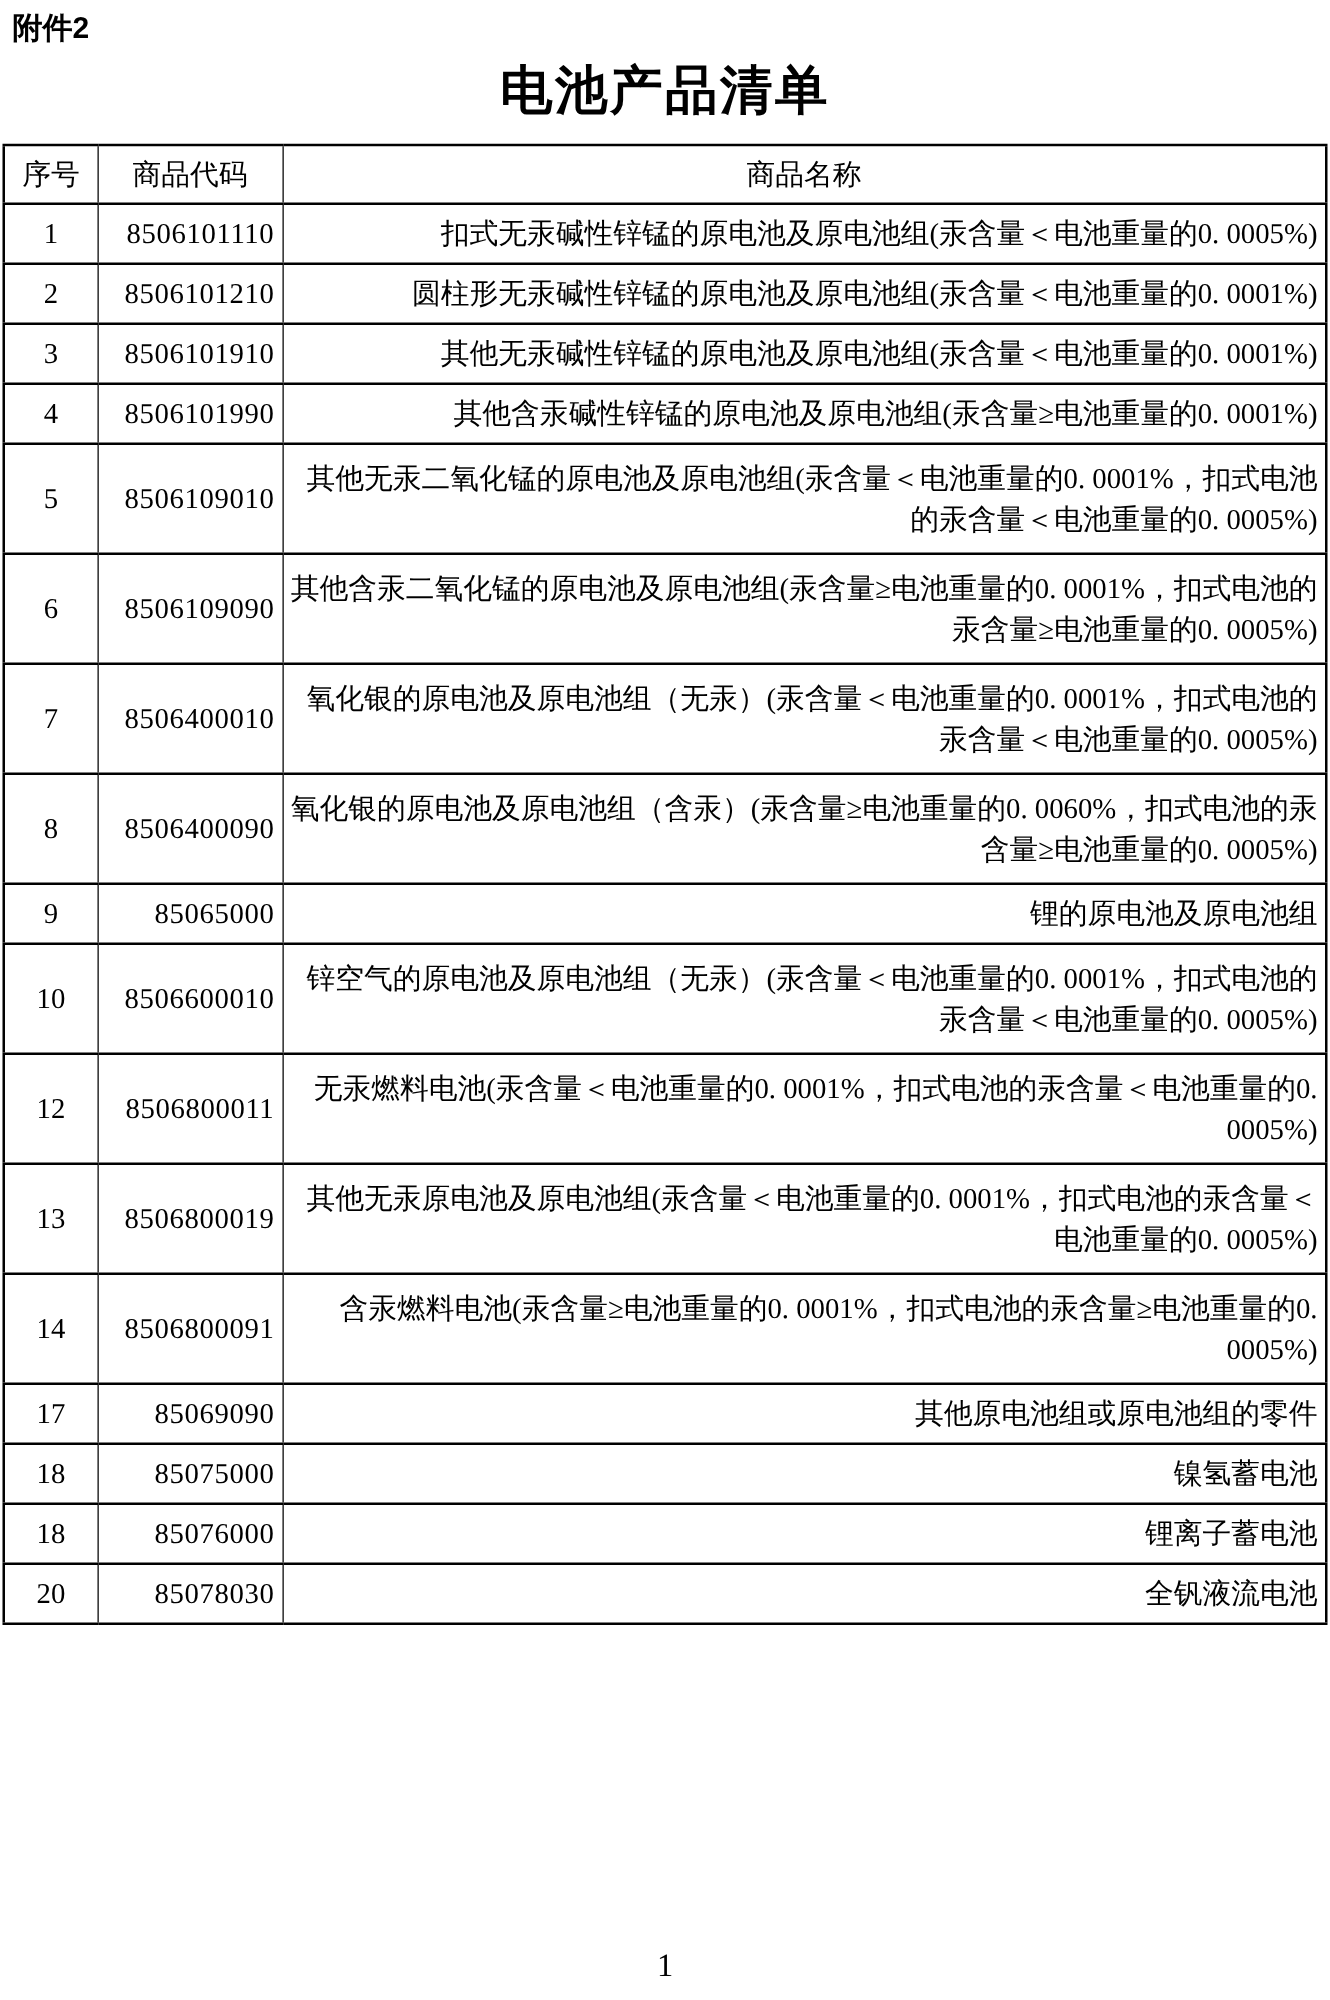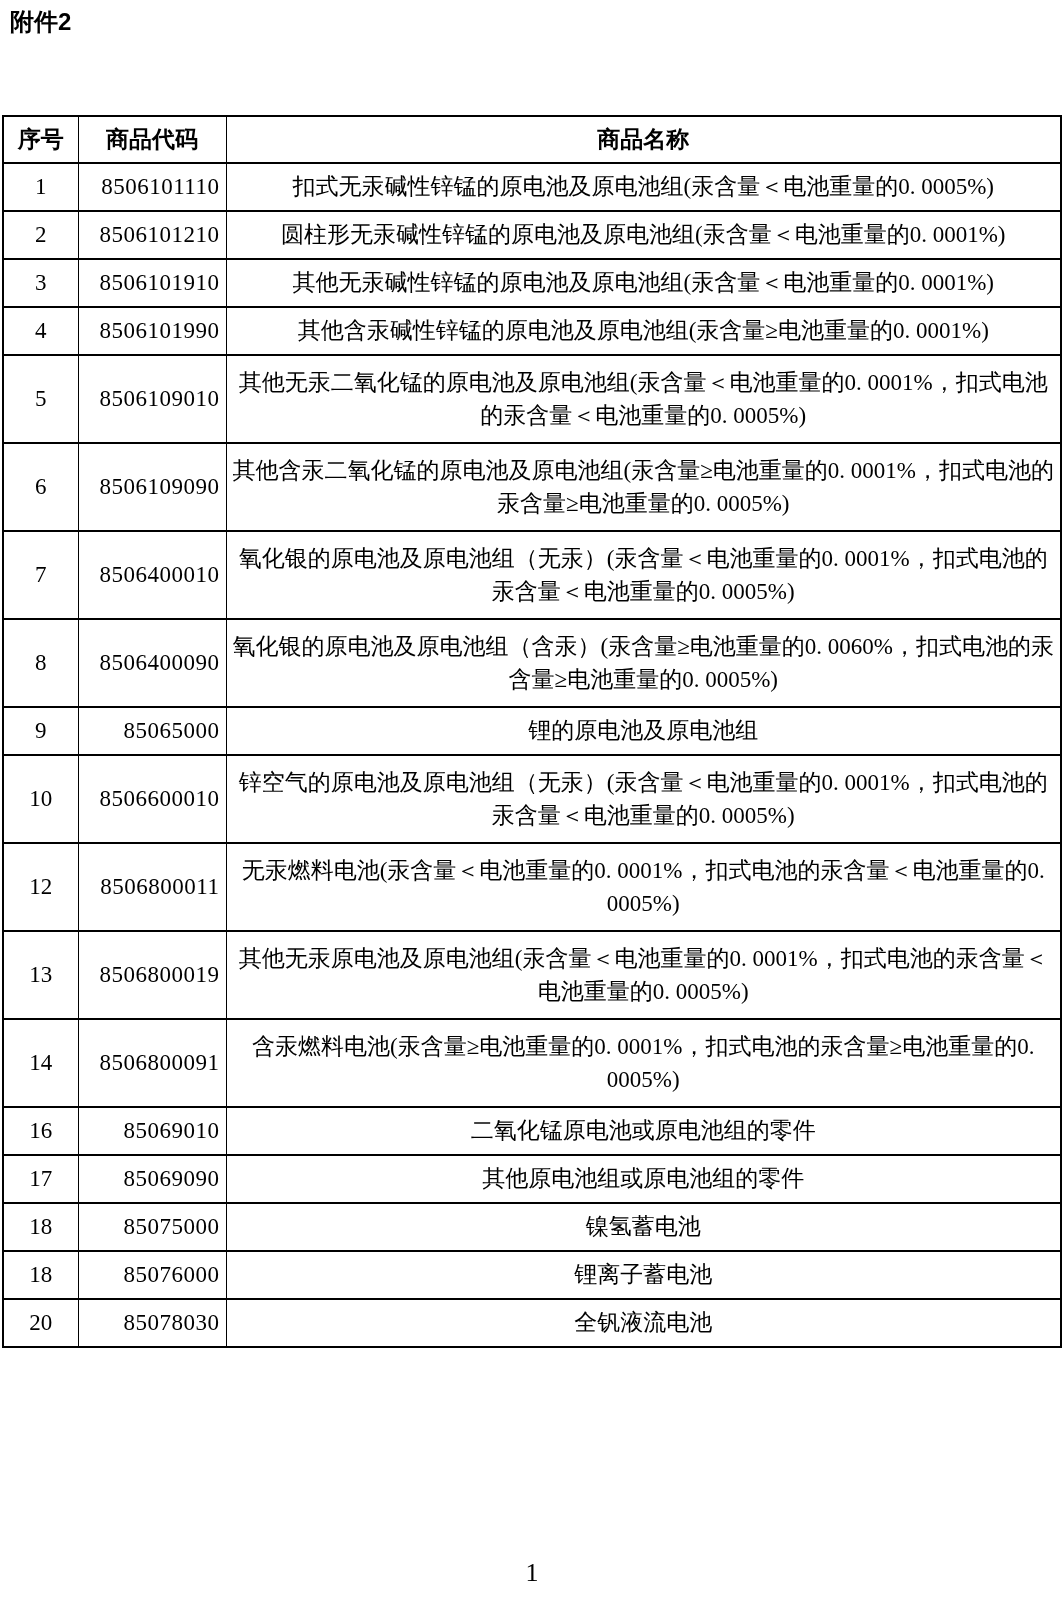--- a/index.html
+++ b/index.html
@@ -48,46 +48,47 @@
   table.product-table { border-width: 2px; }
   table.product-table td, table.product-table th {
     border-top-width: 2px;
     border-bottom-width: 2px;
     padding: 2px 6px;
     vertical-align: middle;
     font-size: 23px;
     line-height: 1.45;
   }
   th.col-no, th.col-code, th.col-name {
-    font-weight: bold;
+    font-weight: normal;
     font-size: 25px;
     text-align: center;
     height: 41px;
   }
   td.cell-no { text-align: center; }
   td.cell-code { text-align: right; padding-left: 8px; letter-spacing: 0.5px; }
-  td.cell-name { text-align: center; padding-left: 10px; padding-right: 14px; }
+  td.cell-name { text-align: right; padding-left: 10px; padding-right: 14px; }
   tr.short td { height: 42px; }
   tr.tall td { height: 82px; }
   .page-number {
     position: absolute;
     top: 1558px;
     left: 0;
     width: 100%;
     text-align: center;
     font-size: 26px;
   }
 </style>
 </head>
 <body>
 
 <div class="page">
 
   <div class="attachment-label">附件2</div>
 
+  <div class="doc-title">电池产品清单</div>
 
   <table class="product-table">
     <colgroup>
       <col style="width:75px">
       <col style="width:148px">
       <col>
     </colgroup>
     <thead>
       <tr>
         <th class="col-no">序号</th>
@@ -155,25 +156,20 @@
         <td class="cell-no">13</td>
         <td class="cell-code">8506800019</td>
         <td class="cell-name">其他无汞原电池及原电池组(汞含量＜电池重量的0. 0001%，扣式电池的汞含量＜电池重量的0. 0005%)</td>
       </tr>
       <tr class="tall">
         <td class="cell-no">14</td>
         <td class="cell-code">8506800091</td>
         <td class="cell-name">含汞燃料电池(汞含量≥电池重量的0. 0001%，扣式电池的汞含量≥电池重量的0. 0005%)</td>
       </tr>
       <tr class="short">
-        <td class="cell-no">16</td>
-        <td class="cell-code">85069010</td>
-        <td class="cell-name">二氧化锰原电池或原电池组的零件</td>
-      </tr>
-      <tr class="short">
         <td class="cell-no">17</td>
         <td class="cell-code">85069090</td>
         <td class="cell-name">其他原电池组或原电池组的零件</td>
       </tr>
       <tr class="short">
         <td class="cell-no">18</td>
         <td class="cell-code">85075000</td>
         <td class="cell-name">镍氢蓄电池</td>
       </tr>
       <tr class="short">

